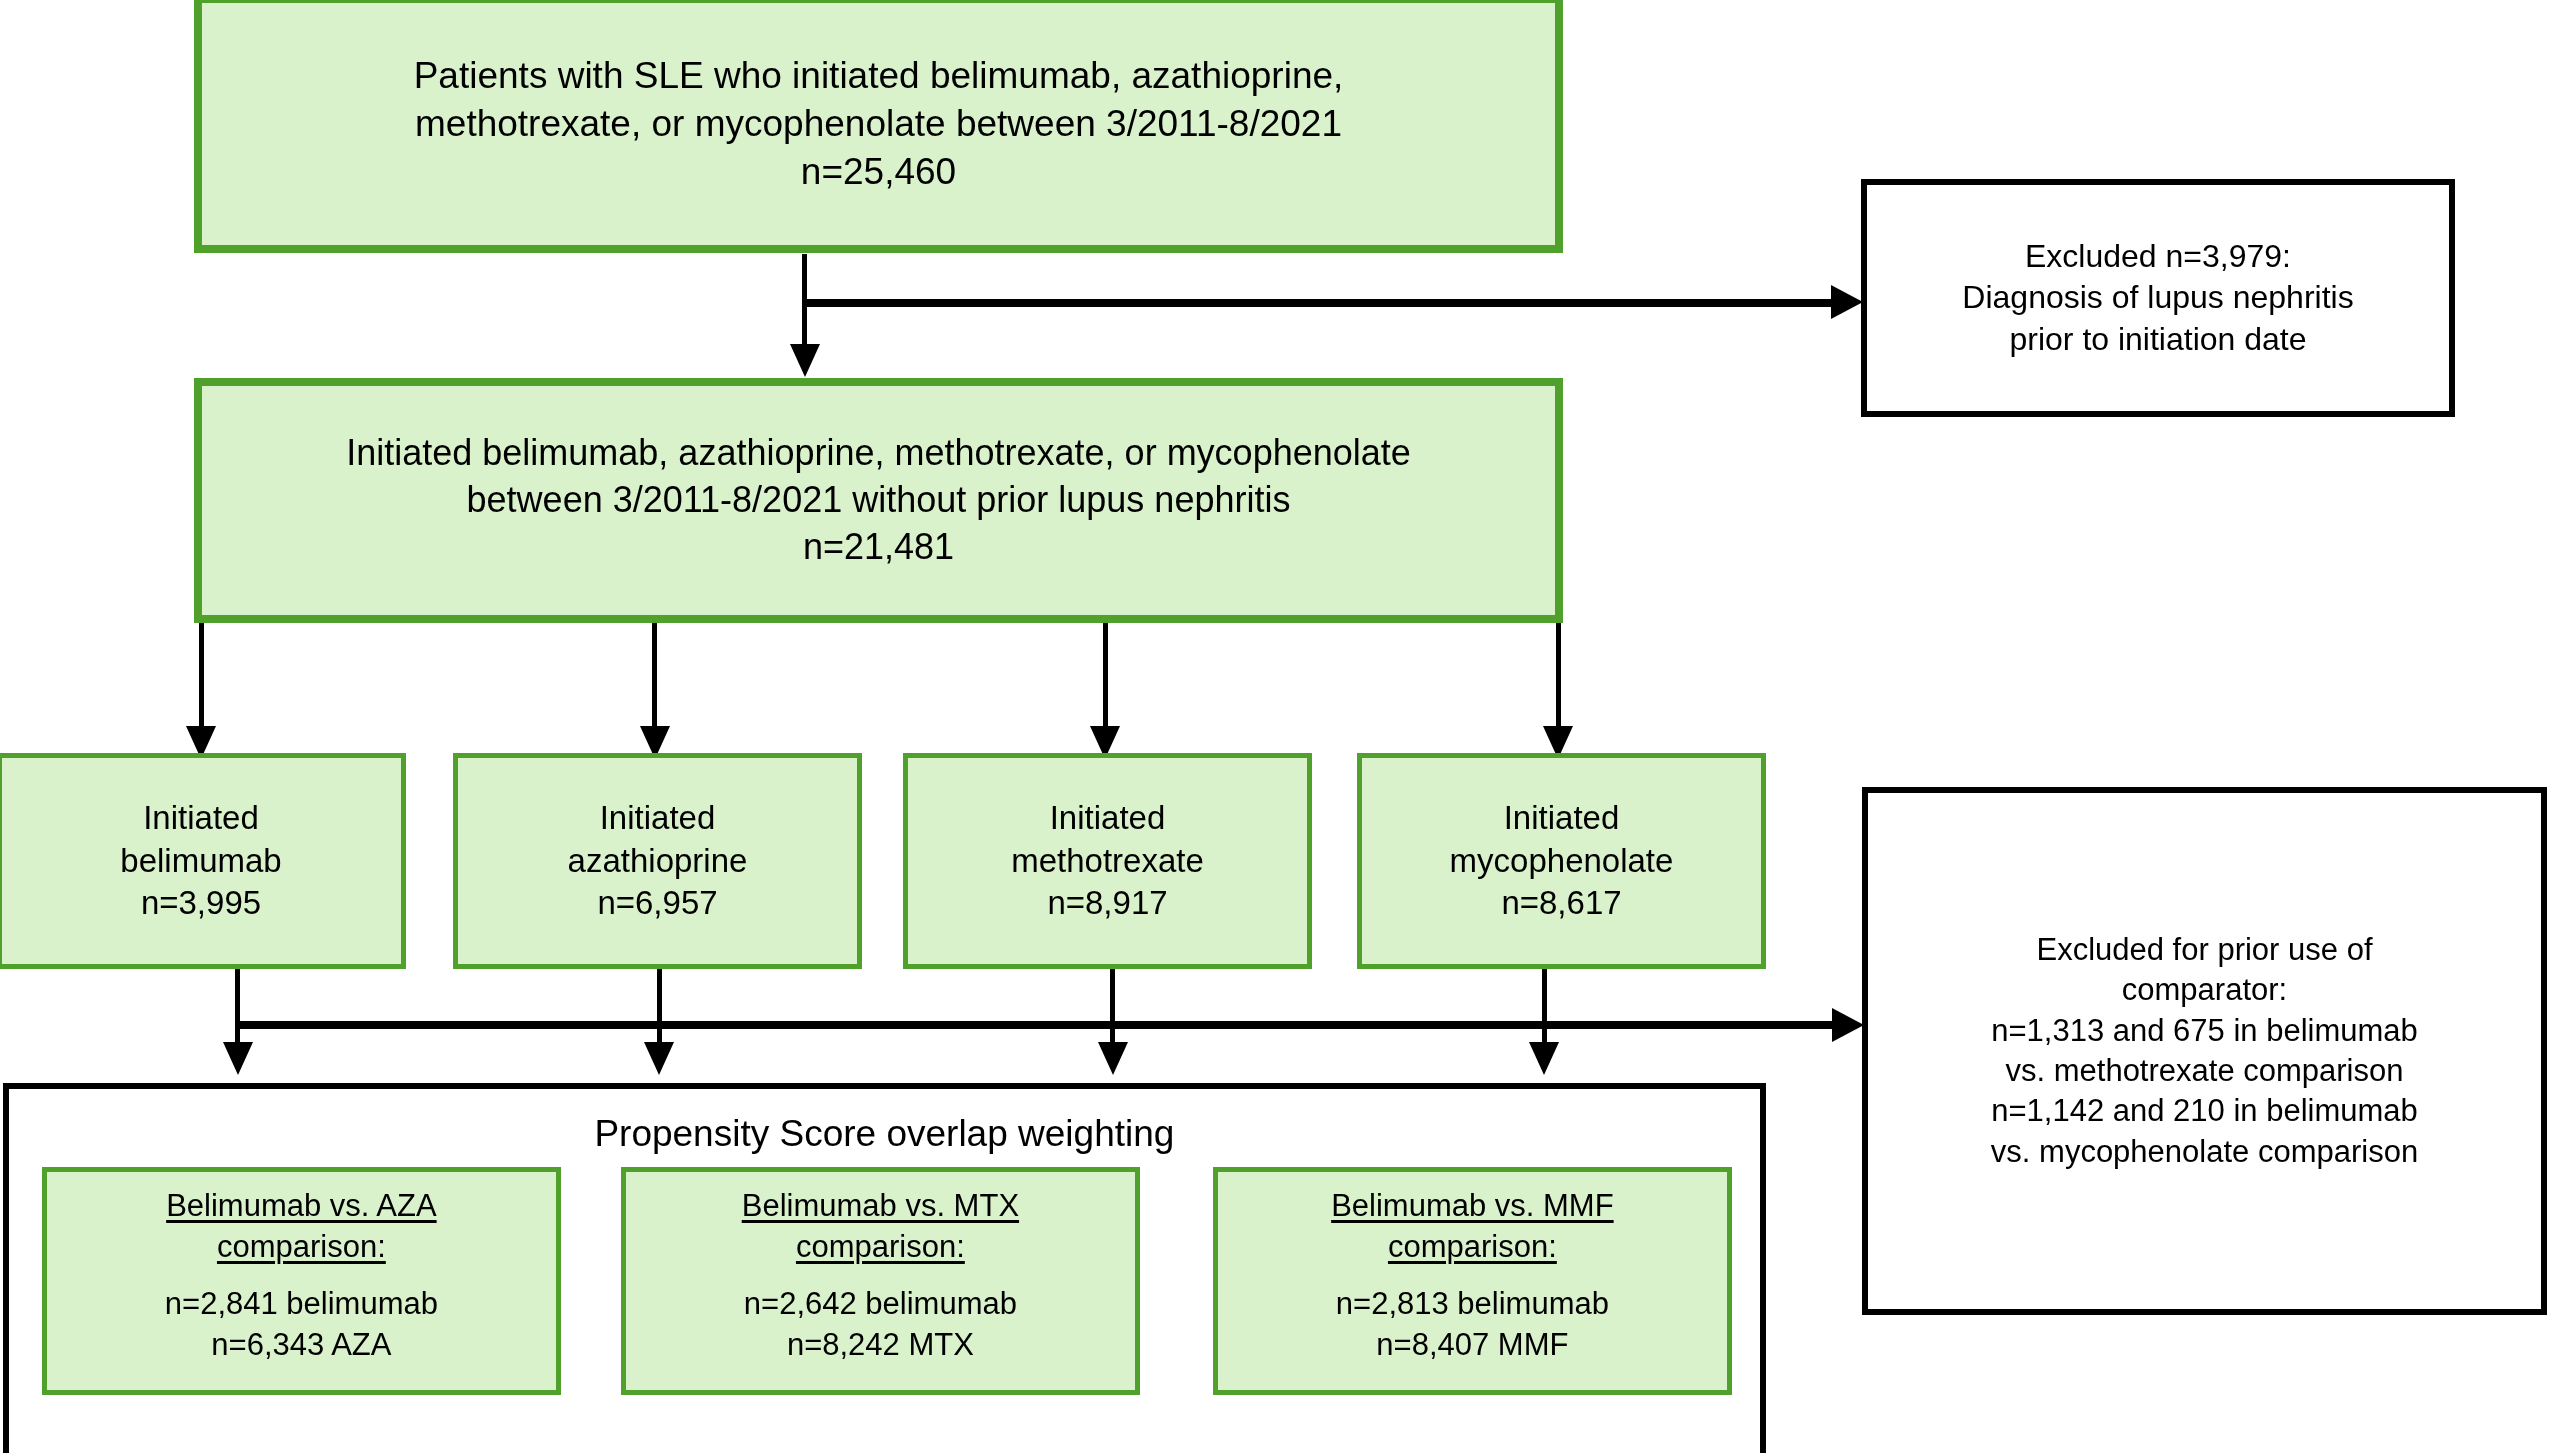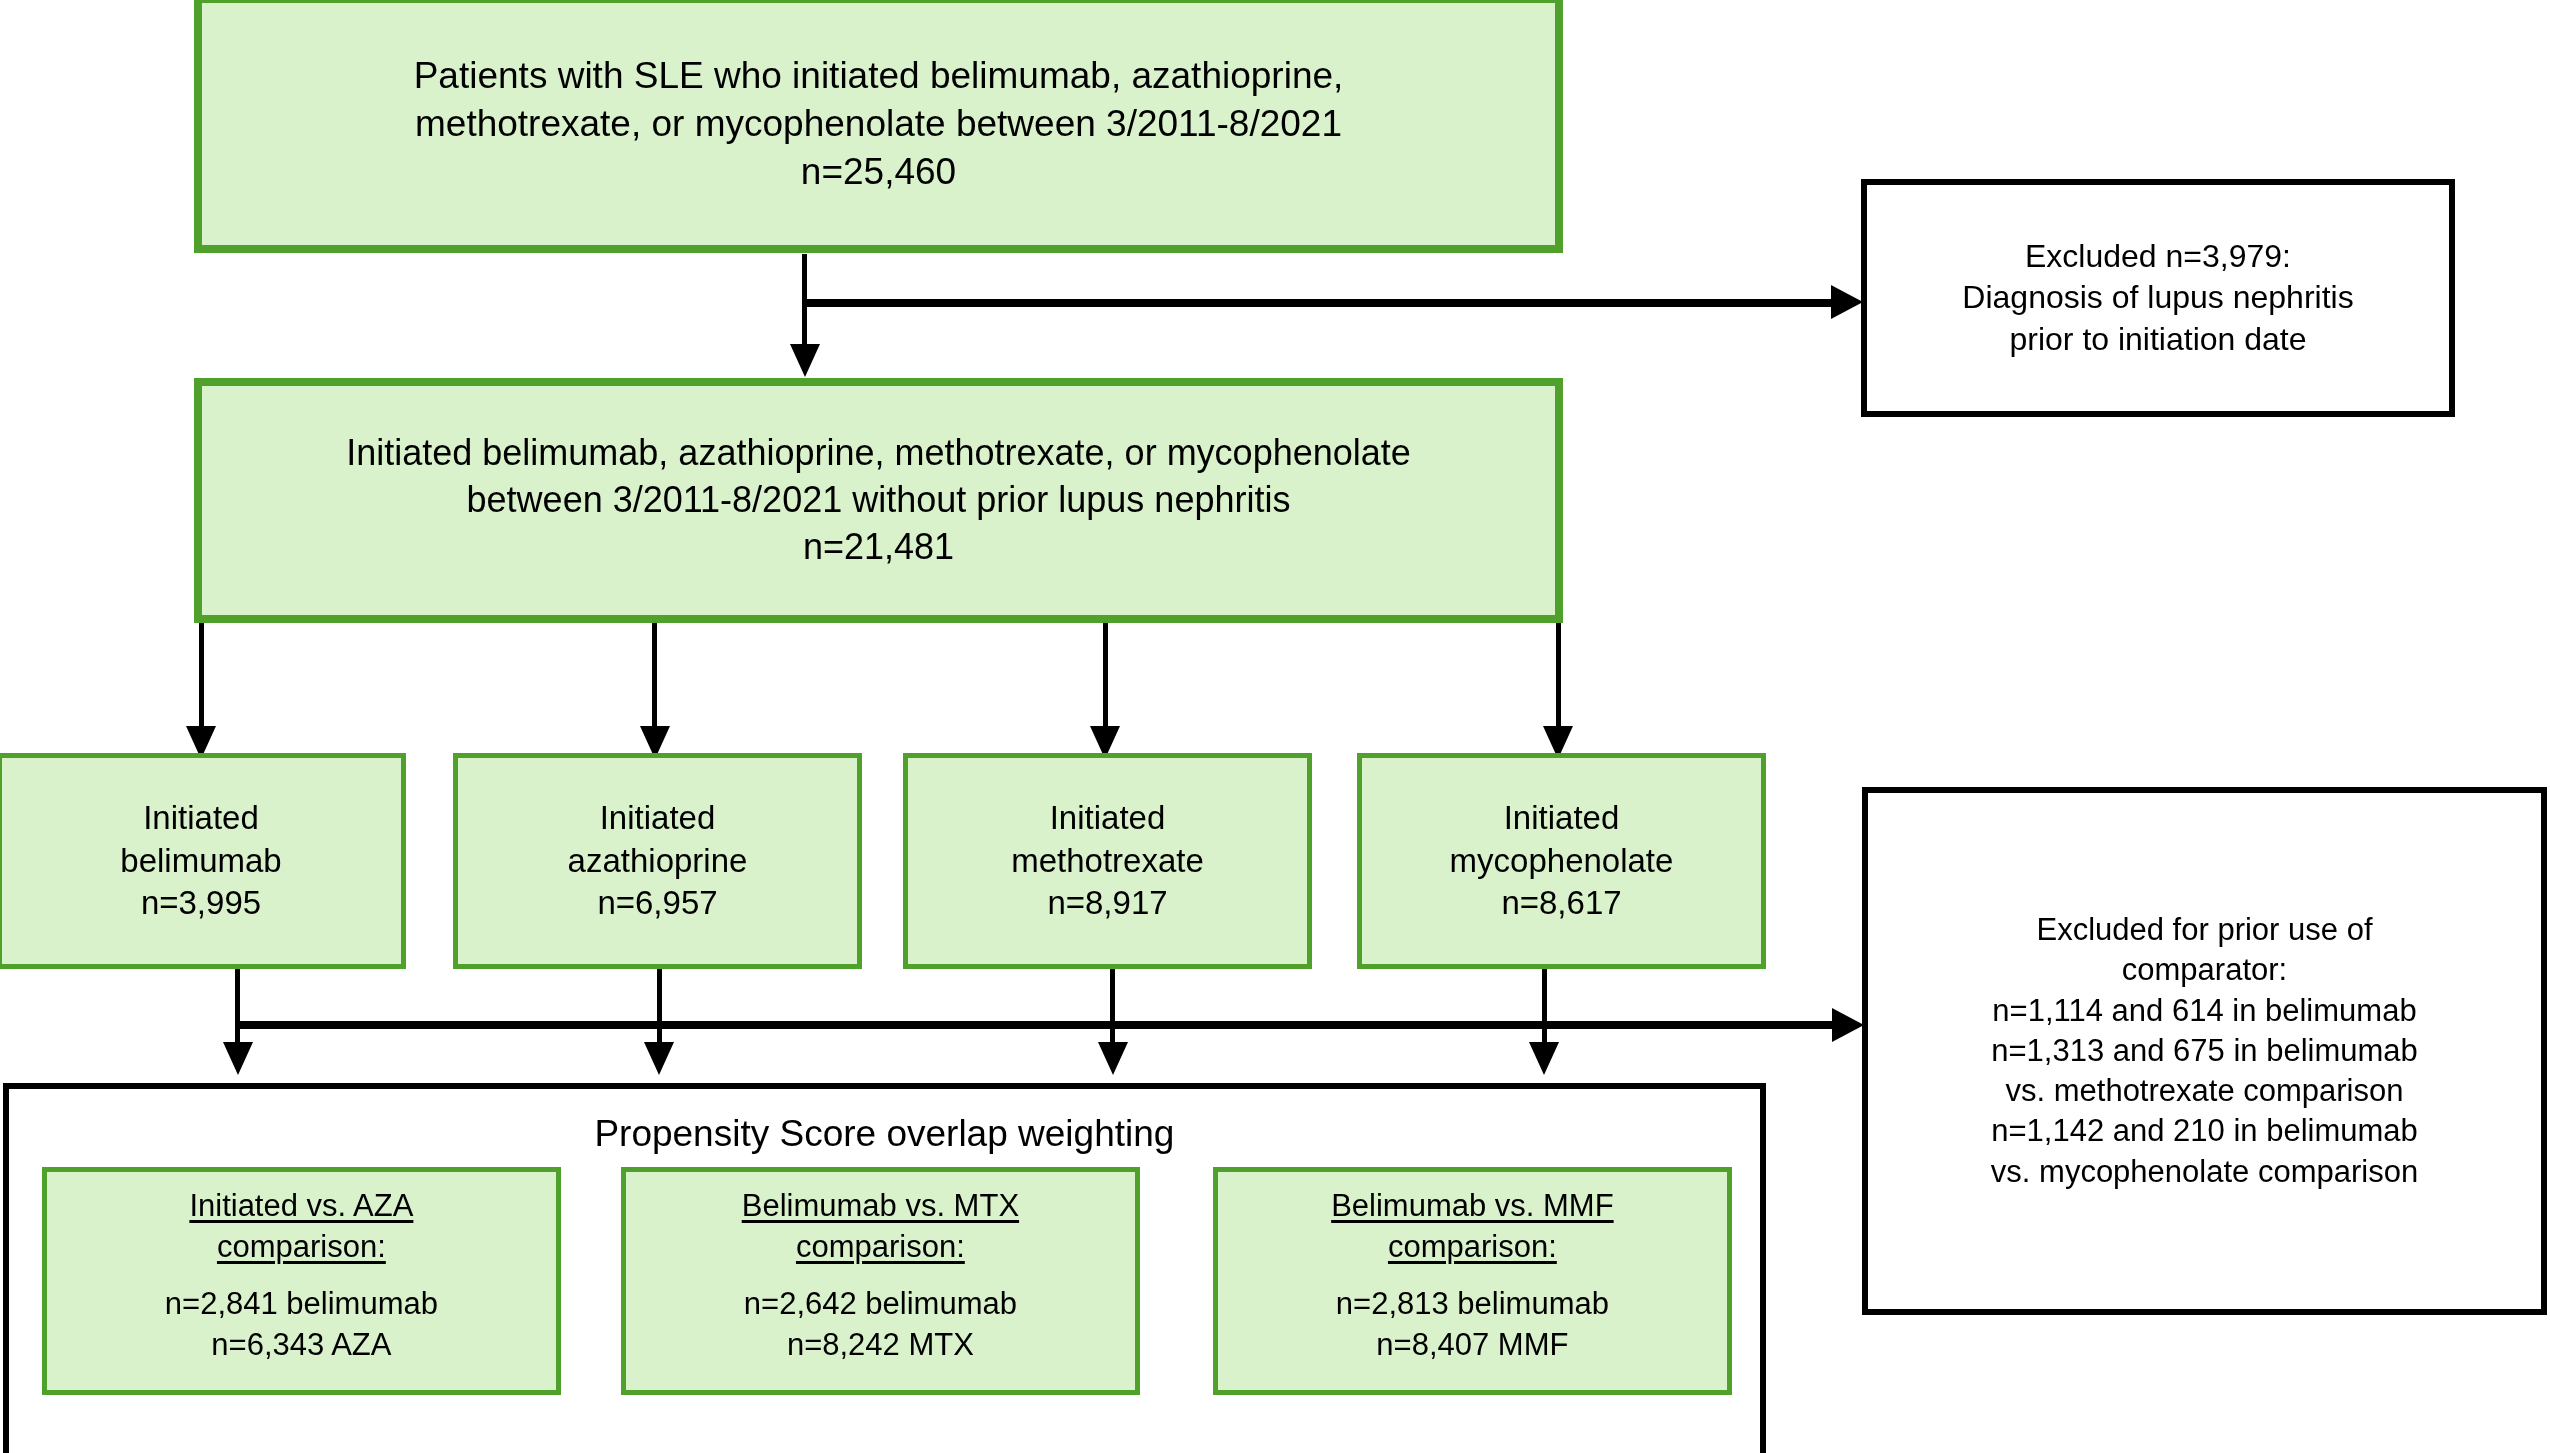--- a/index.html
+++ b/index.html
@@ -179,33 +179,32 @@
 
   <div class="vline" style="left:1542px; top:969px; width:5.2px; height:75px;"></div>
   <div class="arrow-down" style="left:1529px; top:1042px;"></div>
 
   <div class="hline thick" style="left:235px; top:1021px; width:1600px; height:7.5px;"></div>
   <div class="arrow-right" style="left:1832px; top:1008px;"></div>
 
   <div class="abs blackbox" style="left:1862px; top:787px; width:685px; height:528px; font-size:31px;">
     <span class="ln">Excluded for prior use of</span>
     <span class="ln">comparator:</span>
-    <span class="ln">n=1,114 and 614 in belimumab</span>
     <span class="ln">n=1,313 and 675 in belimumab</span>
     <span class="ln">vs. methotrexate comparison</span>
     <span class="ln">n=1,142 and 210 in belimumab</span>
     <span class="ln">vs. mycophenolate comparison</span>
   </div>
 
   <div class="ps-outer" style="left:2.9px; top:1083px; width:1763px; height:381px;">
 
     <span class="ps-title" style="top:24px; left:0; font-size:37px;">Propensity Score overlap weighting</span>
 
     <div class="ps-sub" style="left:33px; top:78px; width:519px; height:228px; font-size:31px;">
-      <span class="ln u">Initiated vs. AZA</span>
+      <span class="ln u">Belimumab vs. AZA</span>
       <span class="ln u">comparison:</span>
       <span class="gap-s"></span>
       <span class="ln">n=2,841 belimumab</span>
       <span class="ln">n=6,343 AZA</span>
     </div>
 
     <div class="ps-sub" style="left:612px; top:78px; width:519px; height:228px; font-size:31px;">
       <span class="ln u">Belimumab vs. MTX</span>
       <span class="ln u">comparison:</span>
       <span class="gap-s"></span>

